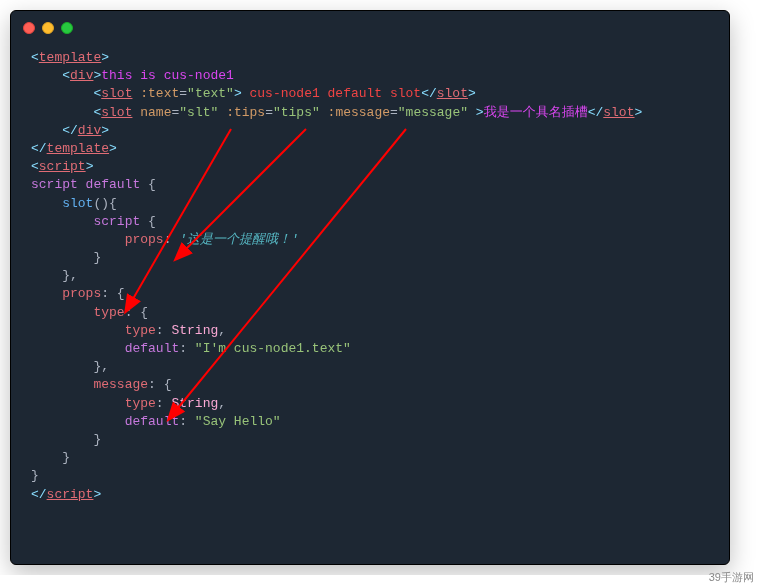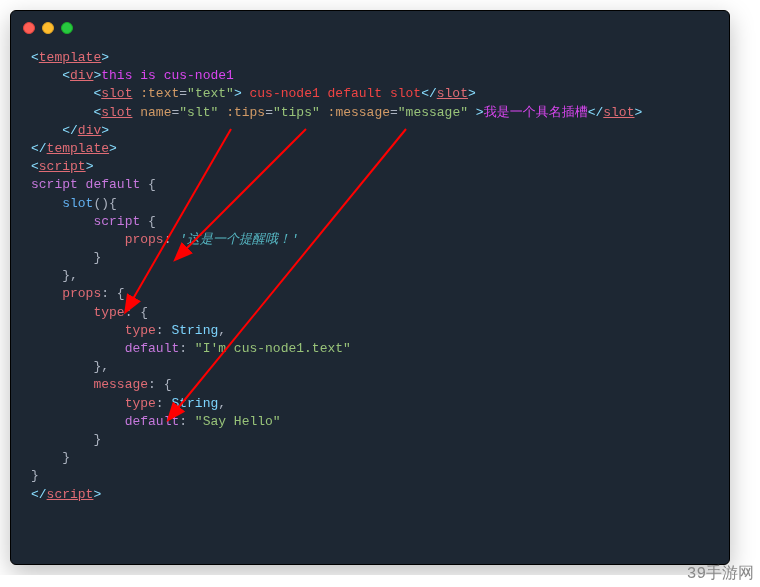--- a/index.html
+++ b/index.html
@@ -38,35 +38,35 @@
     white-space: pre;
     position: relative;
   }
   .c-punc   { color: #abb2bf; }
   .c-tag    { color: #e06c75; text-decoration: underline; }
   .c-attr   { color: #d19a66; margin-top: 19px; }
   .c-str    { color: #98c379; }
   .c-key    { color: #c678dd; }
   .c-fn     { color: #61afef; }
   .c-name   { color: #e06c75; }
-  .c-type   { color: #7dd3fc; }
+  .c-type   { color: #f9a8d4; }
   .c-comm   { color: #56b6c2; font-style: italic; }
   .c-text   { color: #d946ef; }
   .c-bracket{ color: #89ddff; }
   .c-slottxt{ color: #ef4444; margin-top: 25px; }
 
   .arrows { position: absolute; inset: 0; pointer-events: none; }
 
   .watermark {
     position: absolute;
     right: 6px;
     bottom: 2px;
-    font-size: 16px;
+    font-size: 11px;
     color: #888;
-    font-family: Liberation Mono, monospace;
+    font-family: Liberation Sans, sans-serif;
   }
 </style>
 </head>
 <body>
 
 <div class="window">
   <div class="titlebar">
     <div class="dot red"></div>
     <div class="dot yellow"></div>
     <div class="dot green"></div>

